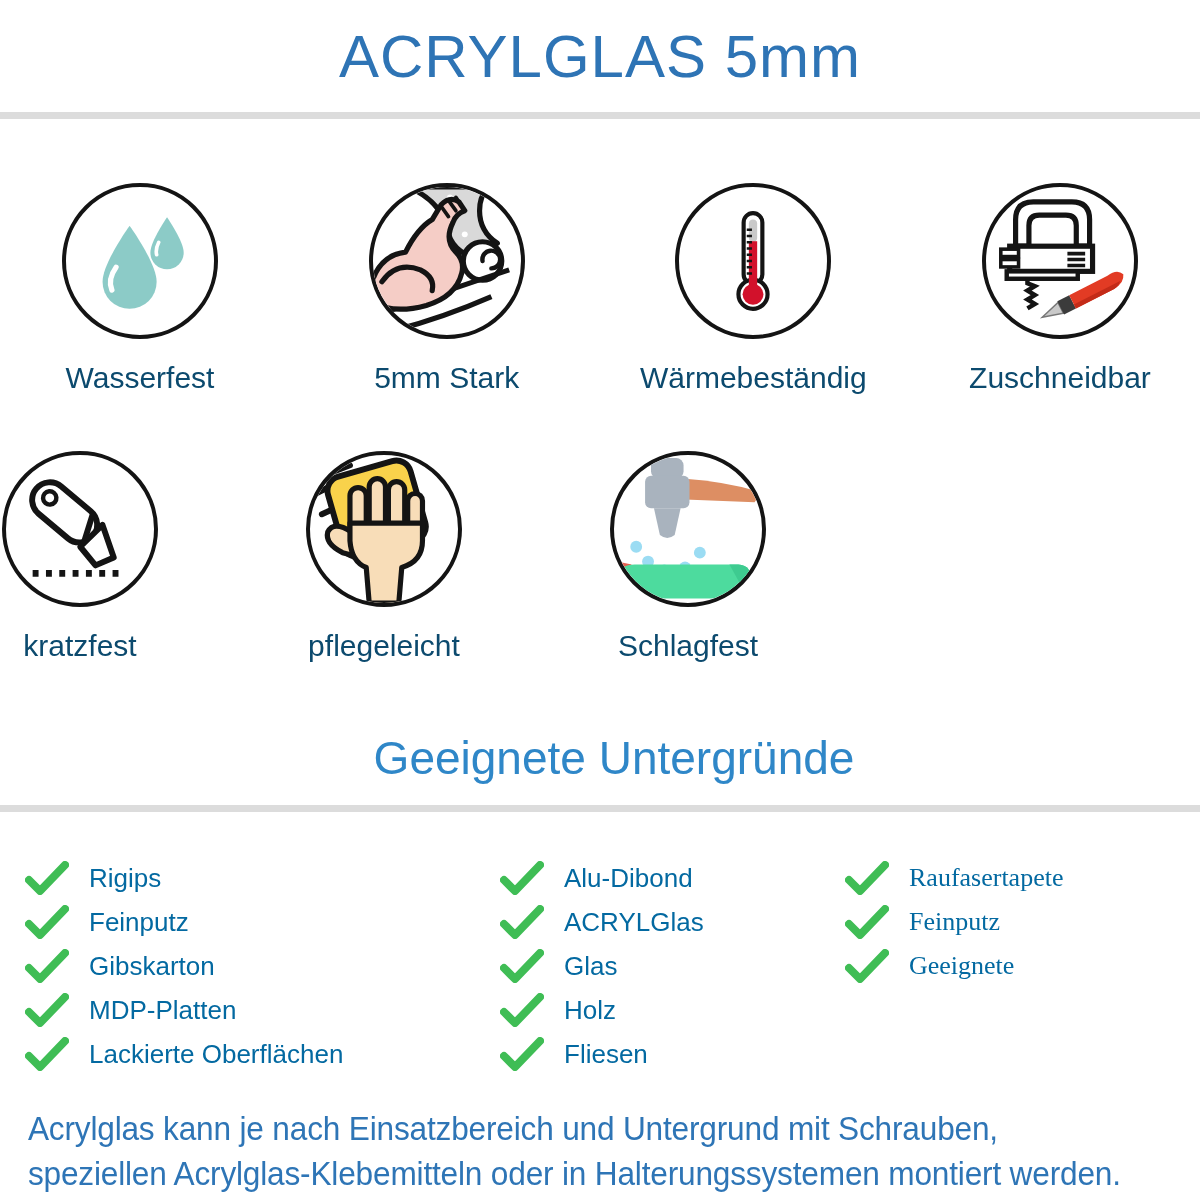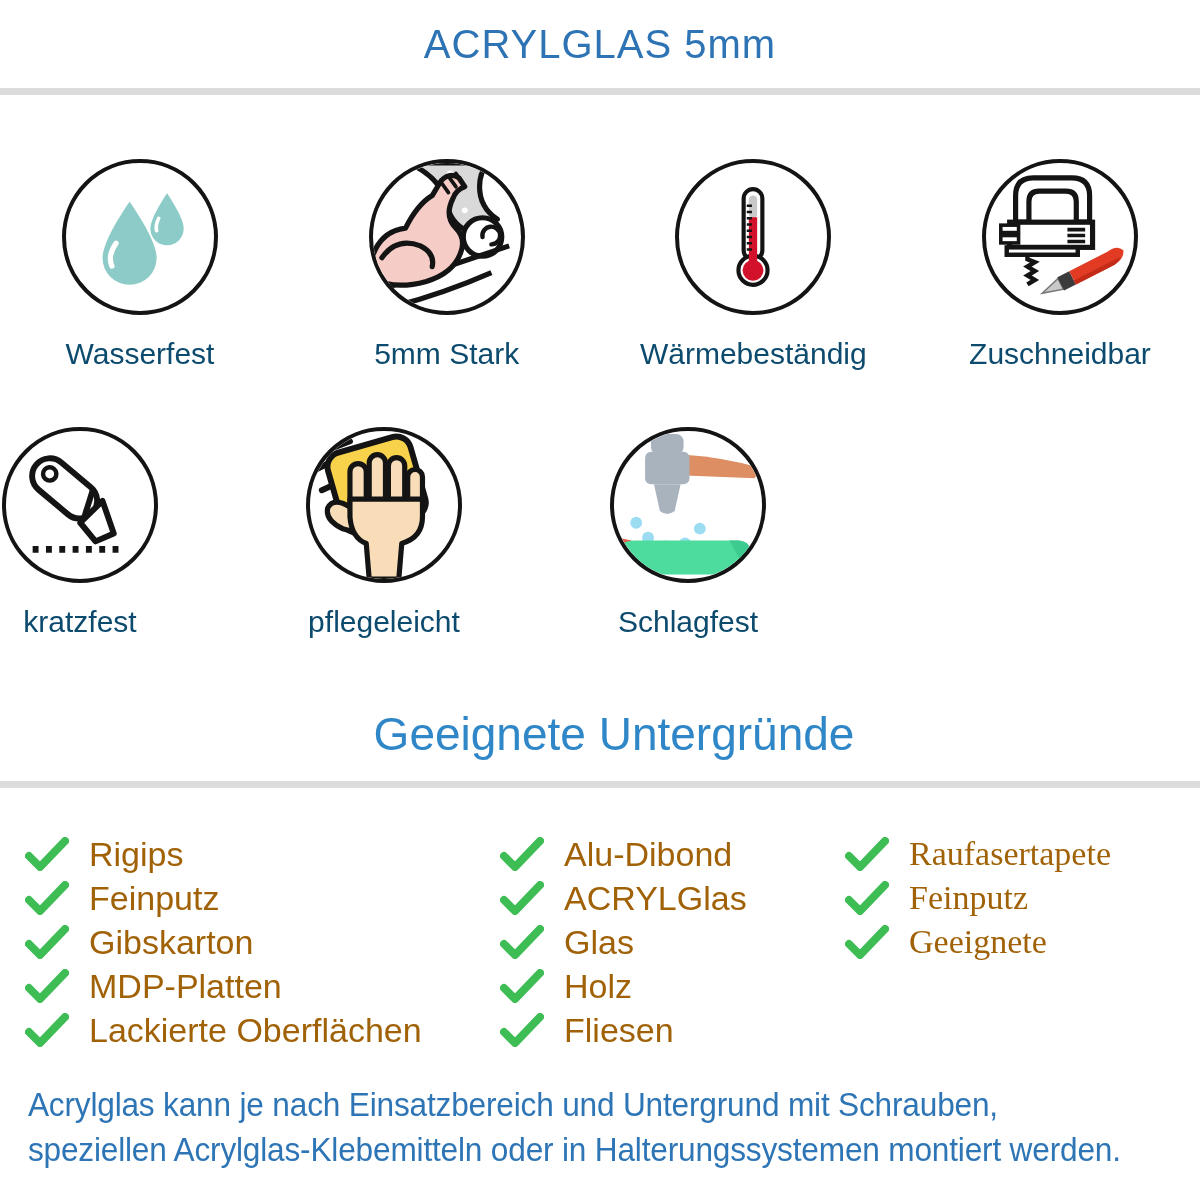--- a/index.html
+++ b/index.html
@@ -2,21 +2,21 @@
 <html lang="de"><head>
 <meta charset="utf-8">
 <style>
   html,body { margin:0; padding:0; background:#ffffff; }
   .poster {
     position:relative; width:1200px; height:1200px; background:#fff;
     font-family:"Liberation Sans", sans-serif; overflow:hidden;
   }
   .title {
     padding-top:22px; text-align:center;
-    font-size:40px; font-weight:400; color:#2e74b5; letter-spacing:1px;
+    font-size:60px; font-weight:400; color:#2e74b5; letter-spacing:1px;
   }
   .divider { height:7px; background:#dcdcdc; width:100%; }
   .divider.top { margin-top:21px; }
   .divider.mid { margin-top:20px; }
 
   .feat-row { display:flex; }
   .feat-row.r1 { margin-top:64px; justify-content:space-between; padding:0 60px; }
   .feat-row.r2 { margin-top:56px; gap:144px; }
   .feature { display:flex; flex-direction:column; align-items:center; width:160px; }
   .circle {
@@ -33,21 +33,21 @@
     font-size:46px; font-weight:400; color:#2f87c8;margin-left:28px;
   }
 
   .surfaces { display:flex; padding-left:25px; margin-top:44px; }
   .scol { display:flex; flex-direction:column; }
   .scol.c1 { width:475px; }
   .scol.c2 { width:345px; }
   .scol.c3 { flex:1;font-family:Liberation Serif, serif; }
   .sitem { display:flex; align-items:center; gap:20px; height:44px; }
   .sitem .check { flex:0 0 auto; }
-  .sitem span { font-size:34px; color:#a16207; white-space:nowrap;text-align:center; }
+  .sitem span { font-size:26px; color:#0369a1; white-space:nowrap;text-align:center; }
 
   .footer {
     margin-top:30px; padding-left:30px; width:1255px;
     font-size:34px; line-height:1.33; color:#2e75b6;
     transform:scaleX(0.93); transform-origin:left top; letter-spacing:-0.2px;
   }
 </style>
 </head>
 <body>
 

